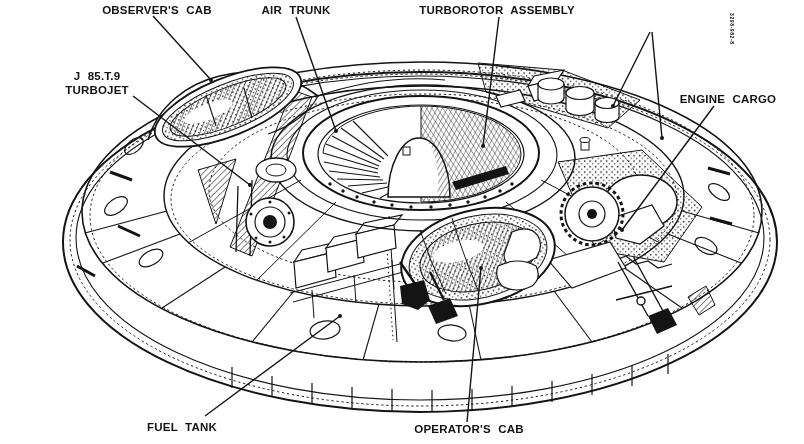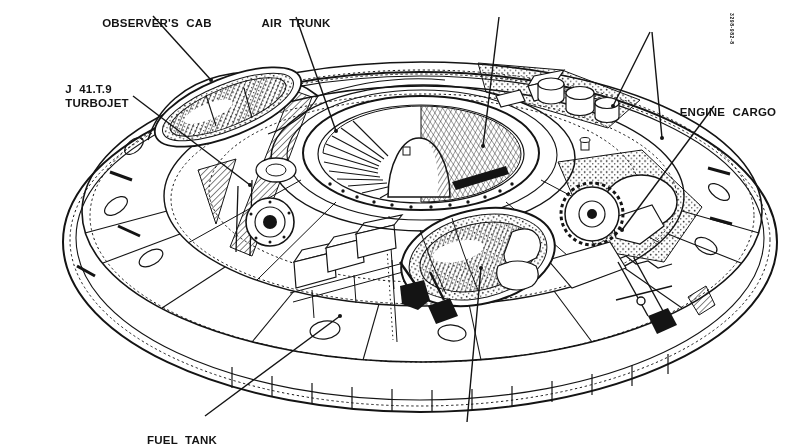--- a/index.html
+++ b/index.html
@@ -1,21 +1,21 @@
 <!DOCTYPE html>
 <html><head>
 <meta charset="utf-8">
 <style>
   html,body{margin:0;padding:0;background:#fff;}
   .stage{position:relative;width:804px;height:444px;background:#ffffff;overflow:hidden;
          font-family:"Liberation Sans",sans-serif;}
   .stage svg{position:absolute;left:0;top:0;}
-  .label{position:absolute;transform:translateX(-50%);white-space:nowrap;
+  .label{position:absolute;transform:translateX(-50%);text-align:center;white-space:nowrap;
          font-weight:bold;font-size:11.5px;line-height:13.5px;letter-spacing:.2px;
-         word-spacing:4px;color:#131313;margin-top:13px;}
+         word-spacing:4px;color:#131313;}
   .label span{display:block;}
   .fignum{position:absolute;left:729px;top:13px;writing-mode:vertical-rl;
           font-size:5px;font-weight:bold;letter-spacing:.6px;color:#131313;}
 </style>
 </head>
 <body>
 
 <div class="stage">
 
 <svg width="804" height="444" viewBox="0 0 804 444">
@@ -289,25 +289,31 @@
     </g>
   </g>
 </svg>
 
   <div class="label" style="left:157px;top:4px">
     <span>OBSERVER'S CAB</span>
   </div>
   <div class="label" style="left:296px;top:4px">
     <span>AIR TRUNK</span>
   </div>
+  <div class="label" style="left:497px;top:4px">
+    <span>TURBOROTOR ASSEMBLY</span>
+  </div>
   <div class="label" style="left:728px;top:93px">
     <span>ENGINE CARGO</span>
   </div>
   <div class="label" style="left:97px;top:70px">
-    <span>J 41.T.9</span>
+    <span>J 85.T.9</span>
     <span>TURBOJET</span>
   </div>
   <div class="label" style="left:182px;top:421px">
     <span>FUEL TANK</span>
   </div>
+  <div class="label" style="left:469px;top:423px">
+    <span>OPERATOR'S CAB</span>
+  </div>
 
   <div class="fignum">3298-982-8</div>
 </div>
 
 </body></html>

